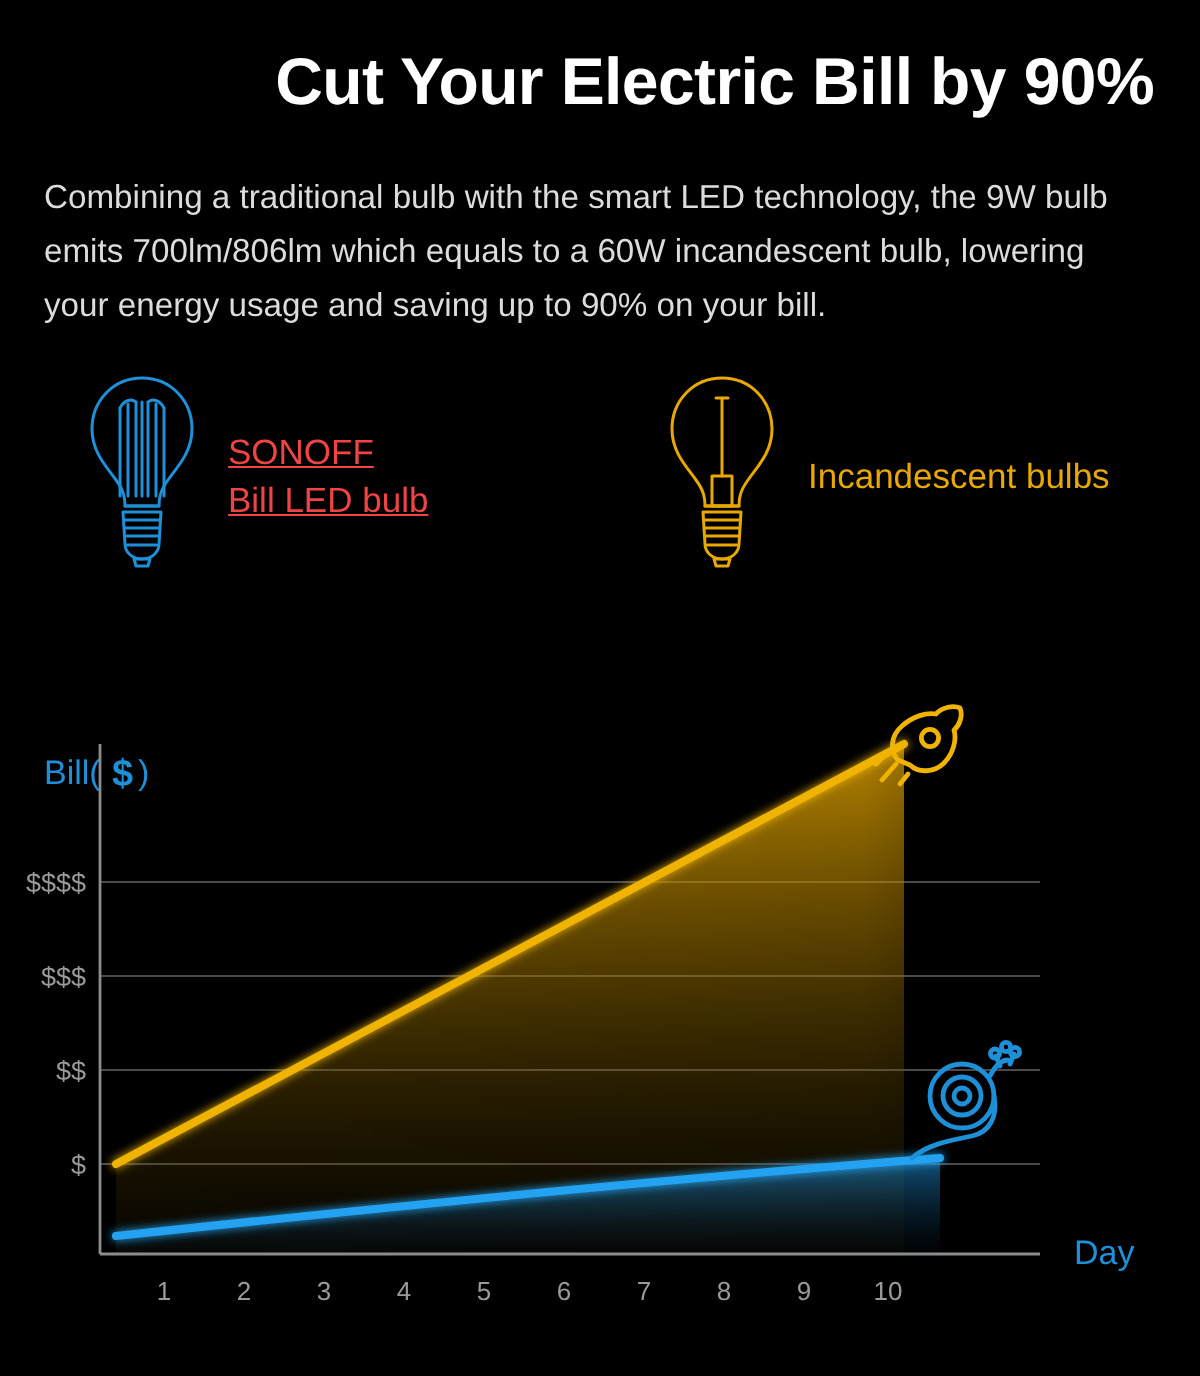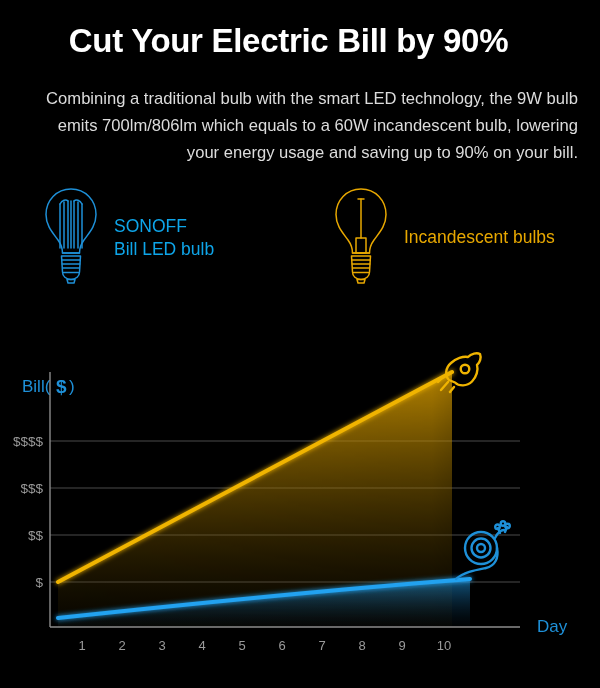--- a/index.html
+++ b/index.html
@@ -15,33 +15,33 @@
     font-family: "Liberation Sans", sans-serif;
     -webkit-font-smoothing: antialiased;
   }
 
   
   #headline {
     position: absolute;
     left: 0;
     top: 22px;
     width: 577px;
-    text-align: center;
+    text-align: right;
     font-size: 33px;
     font-weight: bold;
     color: #ffffff;
     letter-spacing: -0.3px;
     line-height: 1.15;
   }
   #subcopy {
     position: absolute;
     left: 22px;
     top: 86px;
     width: 556px;
-    text-align: right;
+    text-align: left;
     font-size: 16.6px;
     color: #dcdcdc;
     line-height: 1.62;
   }
 
   
   .bulb-block {
     position: absolute;
     display: flex;
     align-items: center;
@@ -50,21 +50,21 @@
   #bulb-inc-block  { left: 330px; top: 186px; }
 
   .bulb-art { flex: 0 0 auto; }
 
   .bulb-caption {
     font-size: 17.5px;
     line-height: 1.32;
     margin-left: 12px;
     white-space: nowrap;
   }
-  #led-caption { color: #0ea5e9; }
+  #led-caption { color: #ef4444; text-decoration: underline; }
   #inc-caption { color: #E8A800; }
 
   
   #chart {
     position: absolute;
     left: 0;
     top: 330px;
     width: 540px;
     height: 358px;
   }

